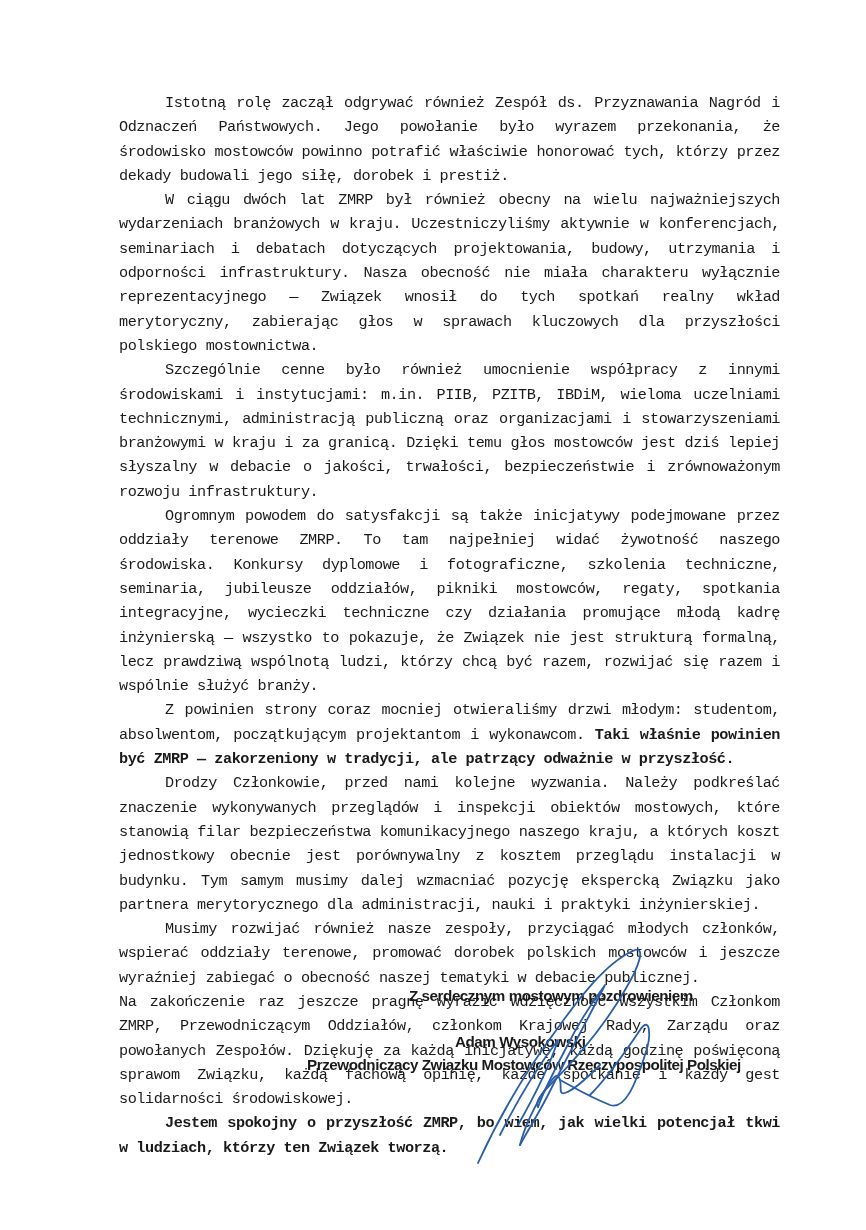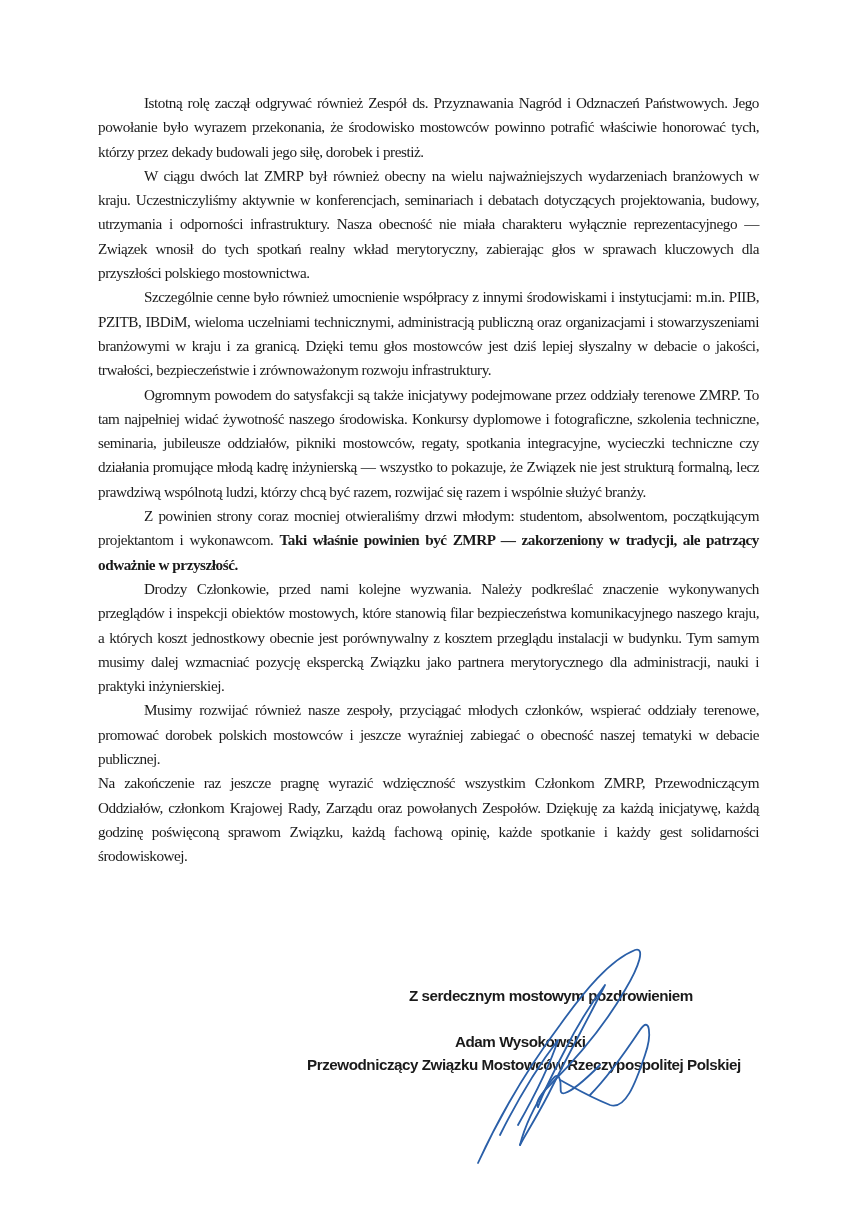--- a/index.html
+++ b/index.html
@@ -1,38 +1,39 @@
 <!DOCTYPE html>
 <html><head>
 <meta charset="utf-8">
 <style>
   html, body { margin:0; padding:0; background:#ffffff; }
   body { width:866px; height:1230px; position:relative; overflow:hidden; }
-  .page { position:absolute; left:98px; top:91px; width:661px; color:#1a1a1a;
-    font-family:Liberation Serif, serif; font-size:15.2px; line-height:24.3px;
+  .page { position:absolute; left:119px; top:91px; width:661px; color:#1a1a1a;
+    font-family:Liberation Mono, monospace; font-size:15.2px; line-height:24.3px;
     letter-spacing:-0.45px; word-spacing:0px; }
   .page p { margin:0; text-align:justify; text-indent:46px; }
   .page p.noindent { text-indent:0; }
   .page b { font-weight:bold; }
   .closing { position:absolute; font-family:"Liberation Sans", sans-serif; font-size:15.2px;
     color:#1a1a1a; letter-spacing:-0.45px; white-space:nowrap;font-weight:bold; }
   .sig { position:absolute; left:440px; top:945px; width:230px; height:230px; }
 </style>
 </head>
 <body>
 
 <div class="page">
   <p><span>Istotną rolę zaczął odgrywać również Zespół ds. Przyznawania Nagród i Odznaczeń Państwowych. Jego powołanie było wyrazem przekonania, że środowisko mostowców powinno potrafić właściwie honorować tych, którzy przez dekady budowali jego siłę, dorobek i prestiż.</span></p>
   <p><span>W ciągu dwóch lat ZMRP był również obecny na wielu najważniejszych wydarzeniach branżowych w kraju. Uczestniczyliśmy aktywnie w konferencjach, seminariach i debatach dotyczących projektowania, budowy, utrzymania i odporności infrastruktury. Nasza obecność nie miała charakteru wyłącznie reprezentacyjnego — Związek wnosił do tych spotkań realny wkład merytoryczny, zabierając głos w sprawach kluczowych dla przyszłości polskiego mostownictwa.</span></p>
   <p><span>Szczególnie cenne było również umocnienie współpracy z innymi środowiskami i instytucjami: m.in. PIIB, PZITB, IBDiM, wieloma uczelniami technicznymi, administracją publiczną oraz organizacjami i stowarzyszeniami branżowymi w kraju i za granicą. Dzięki temu głos mostowców jest dziś lepiej słyszalny w debacie o jakości, trwałości, bezpieczeństwie i zrównoważonym rozwoju infrastruktury.</span></p>
   <p><span>Ogromnym powodem do satysfakcji są także inicjatywy podejmowane przez oddziały terenowe ZMRP. To tam najpełniej widać żywotność naszego środowiska. Konkursy dyplomowe i fotograficzne, szkolenia techniczne, seminaria, jubileusze oddziałów, pikniki mostowców, regaty, spotkania integracyjne, wycieczki techniczne czy działania promujące młodą kadrę inżynierską — wszystko to pokazuje, że Związek nie jest strukturą formalną, lecz prawdziwą wspólnotą ludzi, którzy chcą być razem, rozwijać się razem i wspólnie służyć branży.</span></p>
   <p><span>Z powinien strony coraz mocniej otwieraliśmy drzwi młodym: studentom, absolwentom, początkującym projektantom i wykonawcom. </span><b>Taki właśnie powinien być ZMRP — zakorzeniony w tradycji, ale patrzący odważnie w przyszłość.</b></p>
   <p><span>Drodzy Członkowie, przed nami kolejne wyzwania. Należy podkreślać znaczenie wykonywanych przeglądów i inspekcji obiektów mostowych, które stanowią filar bezpieczeństwa komunikacyjnego naszego kraju, a których koszt jednostkowy obecnie jest porównywalny z kosztem przeglądu instalacji w budynku. Tym samym musimy dalej wzmacniać pozycję ekspercką Związku jako partnera merytorycznego dla administracji, nauki i praktyki inżynierskiej.</span></p>
   <p><span>Musimy rozwijać również nasze zespoły, przyciągać młodych członków, wspierać oddziały terenowe, promować dorobek polskich mostowców i jeszcze wyraźniej zabiegać o obecność naszej tematyki w debacie publicznej.</span></p>
   <p class="noindent"><span>Na zakończenie raz jeszcze pragnę wyrazić wdzięczność wszystkim Członkom ZMRP, Przewodniczącym Oddziałów, członkom Krajowej Rady, Zarządu oraz powołanych Zespołów. Dziękuję za każdą inicjatywę, każdą godzinę poświęconą sprawom Związku, każdą fachową opinię, każde spotkanie i każdy gest solidarności środowiskowej.</span></p>
+  <p><b>Jestem spokojny o przyszłość ZMRP, bo wiem, jak wielki potencjał tkwi w ludziach, którzy ten Związek tworzą.</b></p>
 </div>
 
 <div class="closing" style="left:409px; top:987px;">Z serdecznym mostowym pozdrowieniem</div>
 <div class="closing" style="left:455px; top:1033px;">Adam Wysokowski</div>
 <div class="closing" style="left:307px; top:1056px;">Przewodniczący Związku Mostowców Rzeczypospolitej Polskiej</div>
 
 <svg class="sig" viewBox="0 0 230 230">
   <g fill="none" stroke="#2a5fa8" stroke-width="1.8" stroke-linecap="round" stroke-linejoin="round">
     <path d="M 38 218 C 60 170, 90 120, 120 80 C 145 45, 170 15, 195 5 C 205 2, 200 20, 185 45 C 165 80, 135 115, 110 140 C 100 150, 95 158, 98 162"></path>
     <path d="M 98 162 C 102 150, 112 130, 125 105 C 135 85, 150 60, 165 40 C 150 70, 128 110, 108 150 C 95 175, 85 190, 80 200"></path>

